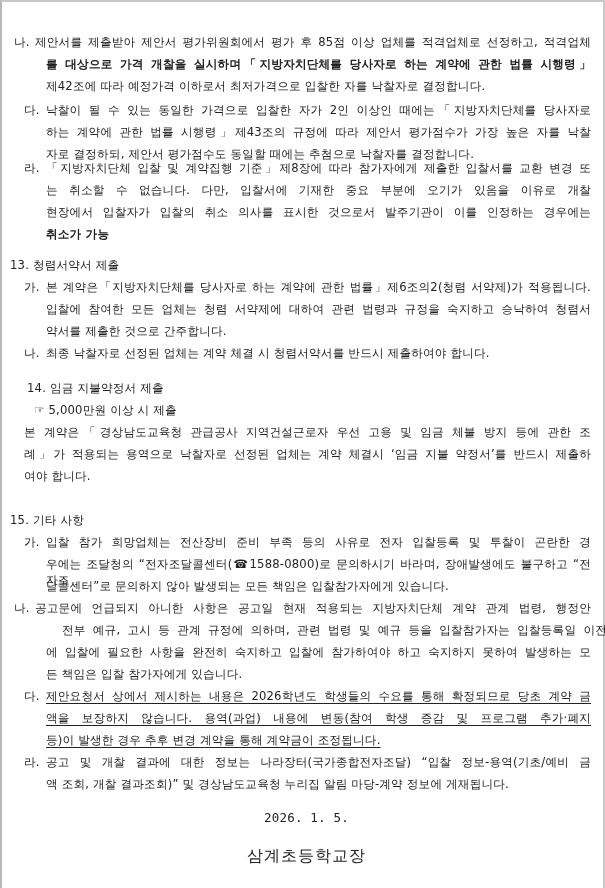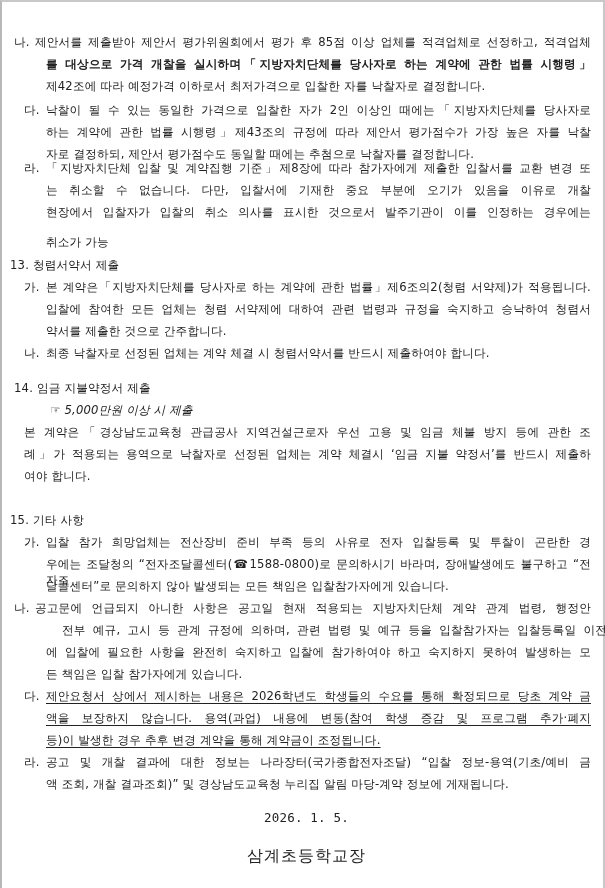--- a/index.html
+++ b/index.html
@@ -30,32 +30,32 @@
 
   <div class="line" style="left:22px; top:100px;">다.</div>
   <div class="line justify" style="left:44px; top:100px; width:545px;">낙찰이 될 수 있는 동일한 가격으로 입찰한 자가 2인 이상인 때에는「지방자치단체를 당사자로</div>
   <div class="line justify" style="left:44px; top:122px; width:545px;">하는 계약에 관한 법률 시행령」제43조의 규정에 따라 제안서 평가점수가 가장 높은 자를 낙찰</div>
   <div class="line" style="left:44px; top:144px;">자로 결정하되, 제안서 평가점수도 동일할 때에는 추첨으로 낙찰자를 결정합니다.</div>
 
   <div class="line" style="left:22px; top:158px;">라.</div>
   <div class="line justify" style="left:44px; top:158px; width:545px;">「지방자치단체 입찰 및 계약집행 기준」제8장에 따라 참가자에게 제출한 입찰서를 교환 변경 또</div>
   <div class="line justify" style="left:44px; top:180px; width:545px;">는 취소할 수 없습니다. 다만, 입찰서에 기재한 중요 부분에 오기가 있음을 이유로 개찰</div>
   <div class="line justify" style="left:44px; top:202px; width:545px;">현장에서 입찰자가 입찰의 취소 의사를 표시한 것으로서 발주기관이 이를 인정하는 경우에는</div>
-  <div class="line" style="left:44px; top:232px;">취소가 가능</div>
+  <div class="line" style="left:44px; top:224px;font-weight:bold;">취소가 가능</div>
 
   <div class="line" style="left:8px; top:255px;">13. 청렴서약서 제출</div>
   <div class="line" style="left:22px; top:277px;">가.</div>
   <div class="line justify" style="left:44px; top:277px; width:545px;">본 계약은「지방자치단체를 당사자로 하는 계약에 관한 법률」제6조의2(청렴 서약제)가 적용됩니다.</div>
   <div class="line justify" style="left:44px; top:299px; width:545px;">입찰에 참여한 모든 업체는 청렴 서약제에 대하여 관련 법령과 규정을 숙지하고 승낙하여 청렴서</div>
   <div class="line" style="left:44px; top:321px;">약서를 제출한 것으로 간주합니다.</div>
   <div class="line" style="left:22px; top:343px;">나.</div>
   <div class="line" style="left:44px; top:343px;">최종 낙찰자로 선정된 업체는 계약 체결 시 청렴서약서를 반드시 제출하여야 합니다.</div>
 
-  <div class="line" style="left:12px; top:378px;text-align:right;">14. 임금 지불약정서 제출</div>
-  <div class="line" style="left:48px; top:400px;font-style:italic;">
+  <div class="line" style="left:25px; top:378px;text-align:right;">14. 임금 지불약정서 제출</div>
+  <div class="line" style="left:32px; top:400px;">
     <span>☞</span>
     <span>5,000만원 이상 시 제출</span>
   </div>
   <div class="line justify" style="left:22px; top:422px; width:567px;">본 계약은「경상남도교육청 관급공사 지역건설근로자 우선 고용 및 임금 체불 방지 등에 관한 조</div>
   <div class="line justify" style="left:22px; top:444px; width:567px;">례」가 적용되는 용역으로 낙찰자로 선정된 업체는 계약 체결시 ‘임금 지불 약정서’를 반드시 제출하</div>
   <div class="line" style="left:22px; top:466px;">여야 합니다.</div>
 
   <div class="line" style="left:8px; top:510px;">15. 기타 사항</div>
 
   <div class="line" style="left:22px; top:532px;">가.</div>

